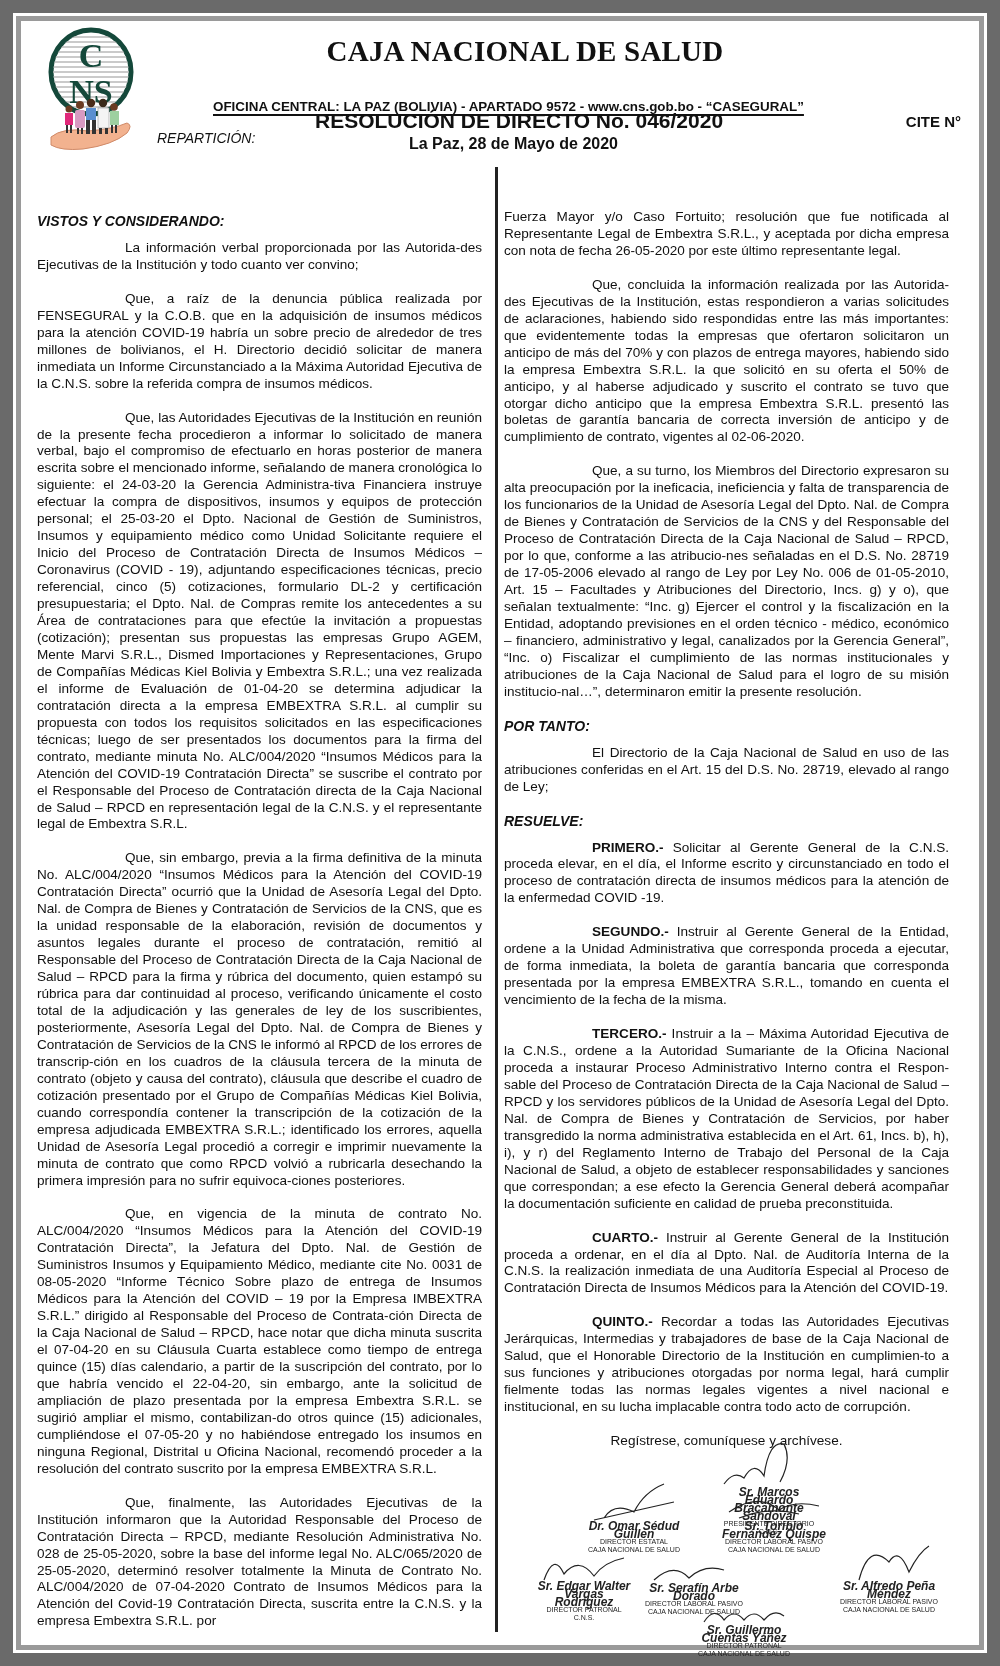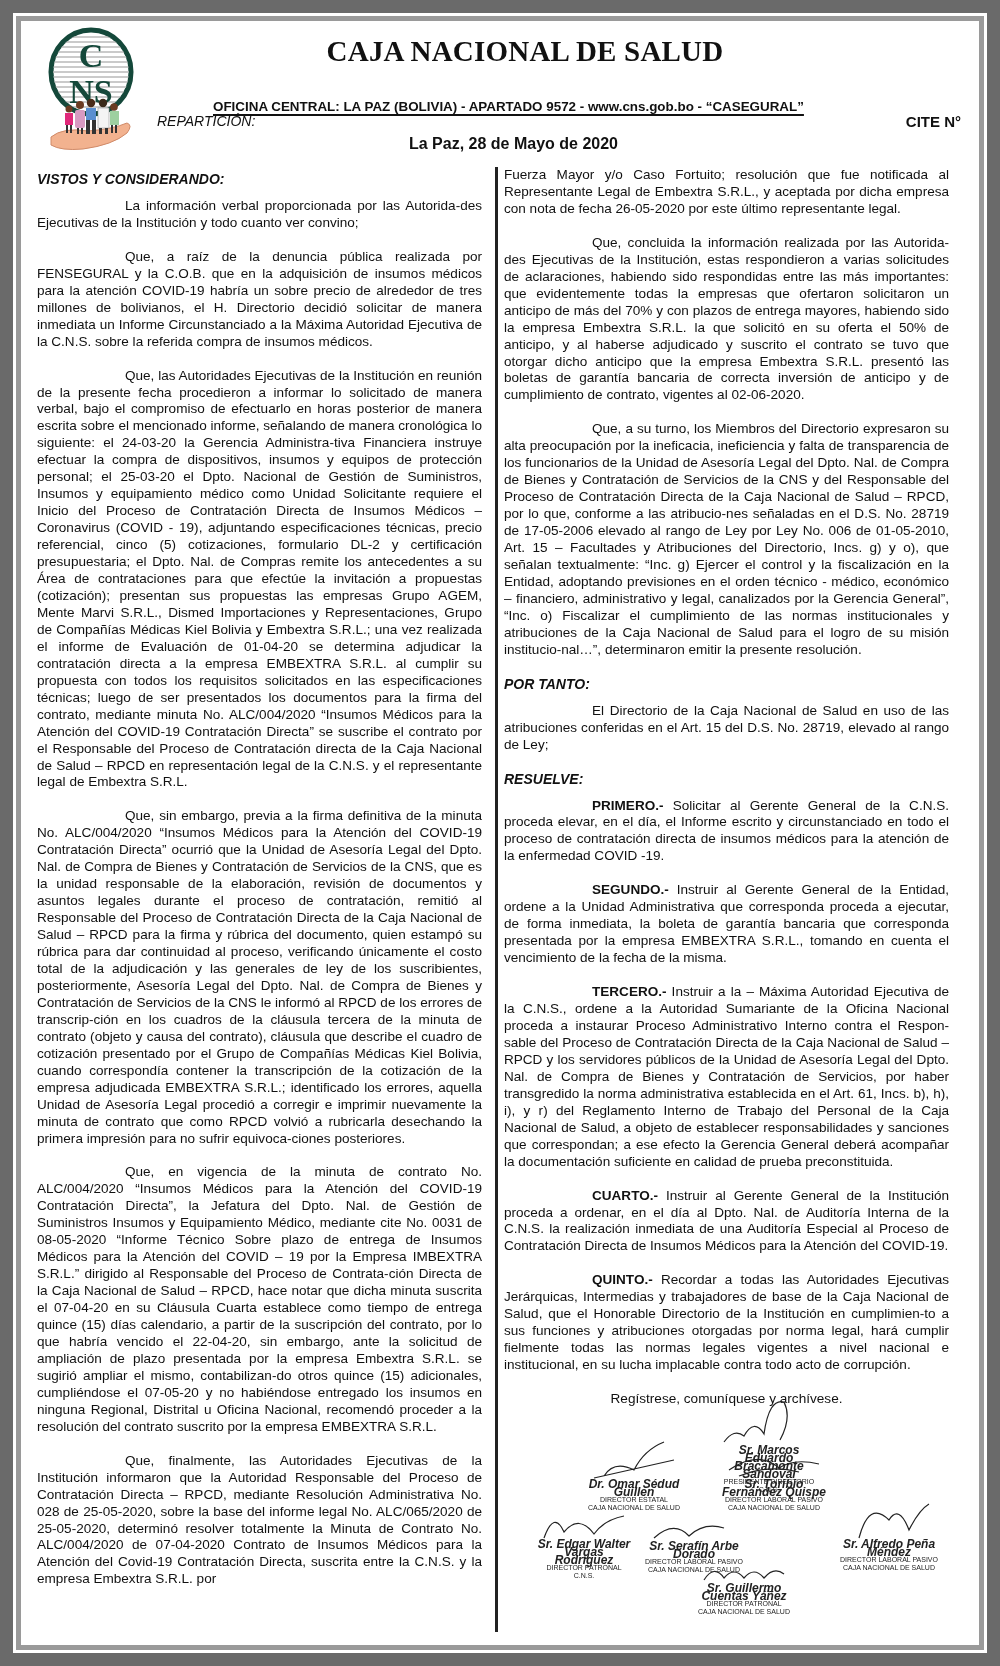--- a/index.html
+++ b/index.html
@@ -23,36 +23,36 @@
     position: absolute; left: 0; right: 0; top: 14px; text-align: center;
     font-family: "Liberation Serif", serif; font-weight: bold; font-size: 29px;
     letter-spacing: 0.2px; padding-left: 50px;
   }
   .org-subtitle {
     position: absolute; left: 192px; top: 50px;
     font-weight: bold; font-size: 13.4px; text-decoration: underline;
     text-decoration-thickness: 2px; text-underline-offset: 3px; margin-top: 28px;
   }
   .reparticion {
-    position: absolute; left: 136px; top: 92px; font-style: italic; font-size: 14px;
+    position: absolute; left: 136px; top: 109px; font-style: italic; font-size: 14px;
   }
   .resol-title {
     position: absolute; left: 294px; top: 88px; font-weight: bold; font-size: 21px;
   }
   .cite {
     position: absolute; right: 18px; top: 92px; font-weight: bold; font-size: 15px;
   }
   .resol-date {
     position: absolute; left: 388px; top: 114px; font-weight: bold; font-size: 16px;
   }
   .columns {
     position: absolute; left: 16px; right: 16px; top: 146px; bottom: 6px;
     display: flex;
   }
-  .col { width: 445px; font-size: 13.55px; line-height: 16.95px; text-align: justify; }
+  .col { width: 445px; font-size: 13.55px; line-height: 16.95px; text-align: justify; margin-top: 42px; }
   .col-left { padding-right: 13px; }
   .col-right { padding-left: 6px; }
   .divider { width: 3px; background: #222; margin-top: 0; height: 1465px; }
   .section-head { font-weight: bold; font-style: italic; font-size: 14px; margin: 4px 0 10px 0; }
   p { margin: 0 0 17px 0; text-indent: 88px; hyphens: manual; }
   p.cont { text-indent: 0; }
   .lead { font-weight: bold; }
   .closing { text-align: center; font-weight: normal; margin: 4px 0 0 0; font-size: 13.6px; }
   .signatures { position: relative; height: 210px; margin-top: 2px; }
   .sig { position: absolute; font-size: 7px; line-height: 8px; text-align: center; color: #222; }
@@ -116,20 +116,21 @@
             <circle cx="71" cy="80" r="3.8" fill="#6b3b22"></circle>
               <rect x="67" y="84" width="9" height="14" fill="#9ed0a0"></rect>
               <rect x="68" y="98" width="2" height="8" fill="#333"></rect>
               <rect x="72" y="98" width="2" height="8" fill="#333"></rect>
           </g>
         </svg>
       </div>
       <div class="org-title">CAJA NACIONAL DE SALUD</div>
       <div class="org-subtitle">OFICINA CENTRAL: LA PAZ (BOLIVIA) - APARTADO 9572 - www.cns.gob.bo - “CASEGURAL”</div>
       <div class="reparticion">REPARTICIÓN:</div>
+      <div class="resol-title">RESOLUCIÓN DE DIRECTO No. 046/2020</div>
       <div class="cite">CITE N°</div>
       <div class="resol-date">La Paz, 28 de Mayo de 2020</div>
     </div>
 
     <div class="columns">
       <div class="col col-left">
         <div class="section-head">VISTOS Y CONSIDERANDO:</div>
         <p>La información verbal proporcionada por las Autorida-des Ejecutivas de la Institución y todo cuanto ver convino;</p>
         <p>Que, a raíz de la denuncia pública realizada por FENSEGURAL y la C.O.B. que en la adquisición de insumos médicos para la atención COVID-19 habría un sobre precio de alrededor de tres millones de bolivianos, el H. Directorio decidió solicitar de manera inmediata un Informe Circunstanciado a la Máxima Autoridad Ejecutiva de la C.N.S. sobre la referida compra de insumos médicos.</p>
         <p>Que, las Autoridades Ejecutivas de la Institución en reunión de la presente fecha procedieron a informar lo solicitado de manera verbal, bajo el compromiso de efectuarlo en horas posterior de manera escrita sobre el mencionado informe, señalando de manera cronológica lo siguiente: el 24-03-20 la Gerencia Administra-tiva Financiera instruye efectuar la compra de dispositivos, insumos y equipos de protección personal; el 25-03-20 el Dpto. Nacional de Gestión de Suministros, Insumos y equipamiento médico como Unidad Solicitante requiere el Inicio del Proceso de Contratación Directa de Insumos Médicos – Coronavirus (COVID - 19), adjuntando especificaciones técnicas, precio referencial, cinco (5) cotizaciones, formulario DL-2 y certificación presupuestaria; el Dpto. Nal. de Compras remite los antecedentes a su Área de contrataciones para que efectúe la invitación a propuestas (cotización); presentan sus propuestas las empresas Grupo AGEM, Mente Marvi S.R.L., Dismed Importaciones y Representaciones, Grupo de Compañías Médicas Kiel Bolivia y Embextra S.R.L.; una vez realizada el informe de Evaluación de 01-04-20 se determina adjudicar la contratación directa a la empresa EMBEXTRA S.R.L. al cumplir su propuesta con todos los requisitos solicitados en las especificaciones técnicas; luego de ser presentados los documentos para la firma del contrato, mediante minuta No. ALC/004/2020 “Insumos Médicos para la Atención del COVID-19 Contratación Directa” se suscribe el contrato por el Responsable del Proceso de Contratación directa de la Caja Nacional de Salud – RPCD en representación legal de la C.N.S. y el representante legal de Embextra S.R.L.</p>

